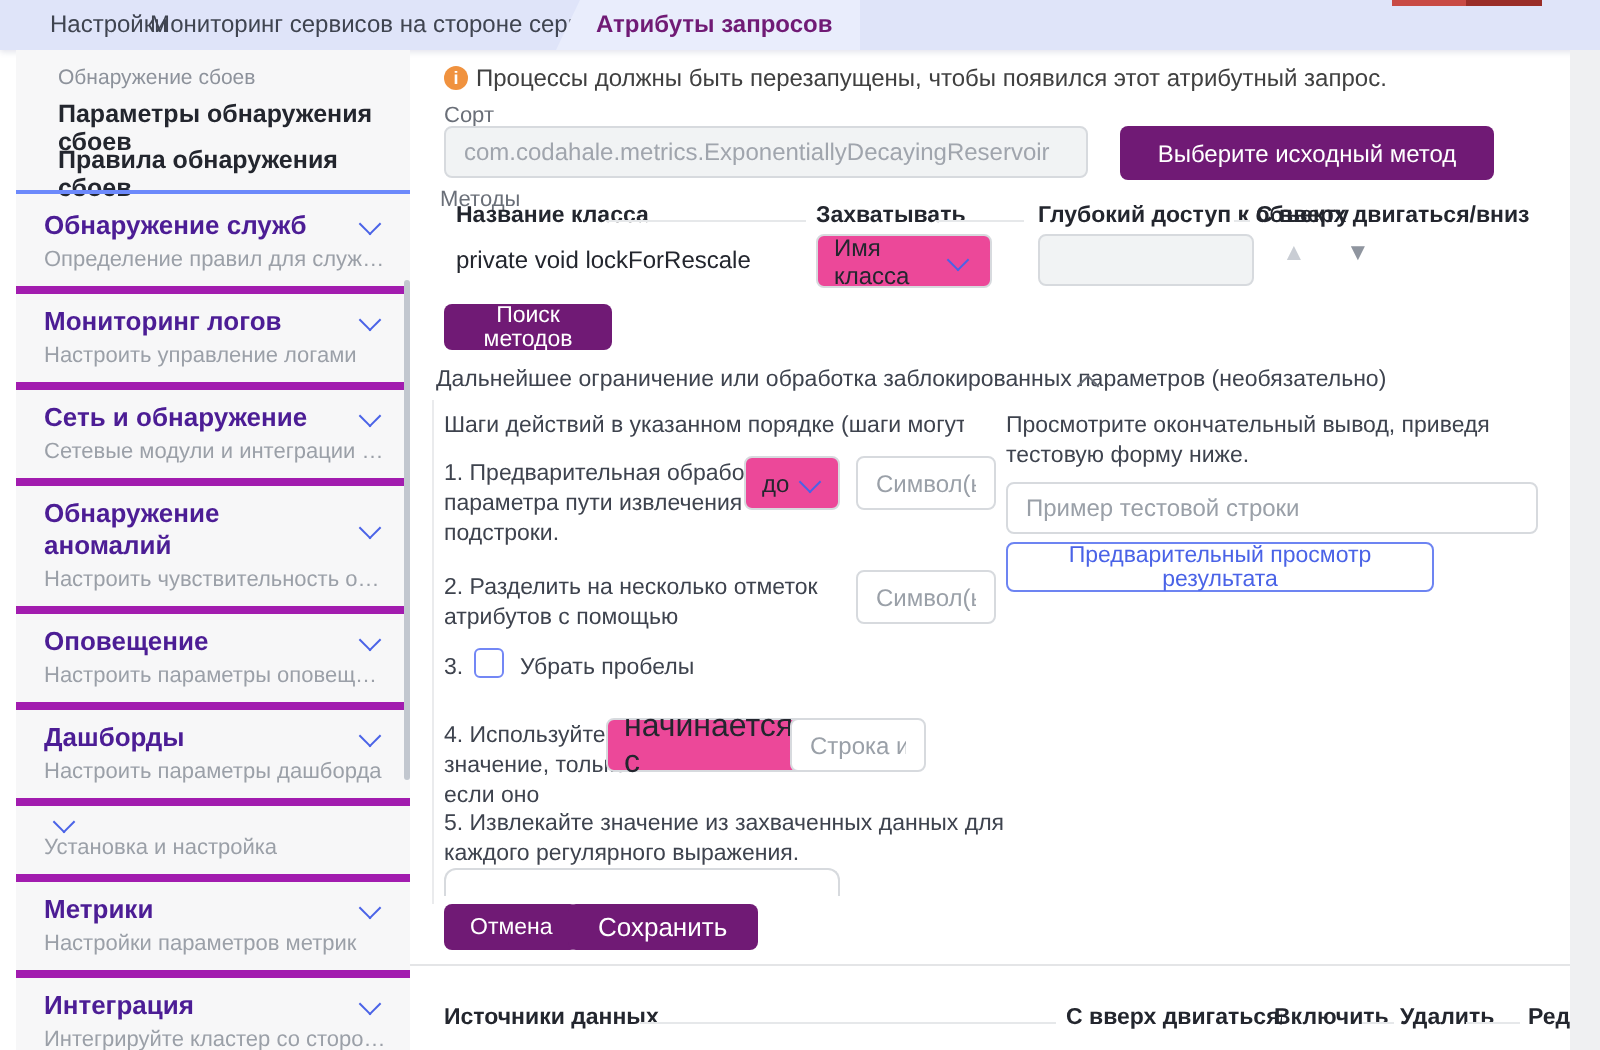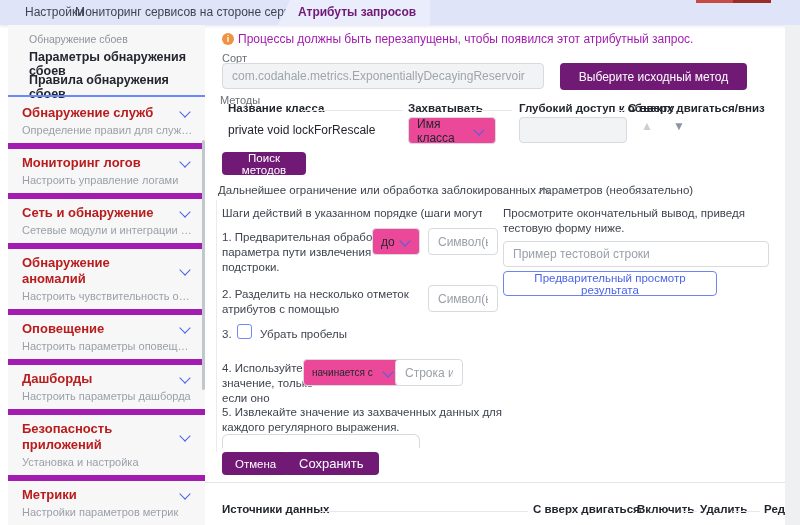--- a/index.html
+++ b/index.html
@@ -15,24 +15,24 @@
               clip-path:polygon(12px 0,100% 0,100% 100%,0 100%);}
   #active-tab span{display:block;margin-left:20px;line-height:25px;font-size:12px;font-weight:bold;color:#701a75;}
   .red-frag{top:0;height:3px;}
 
   
   #sidebar{left:8px;top:25px;width:197px;height:500px;background:#f7f7f8;overflow:hidden;}
   .sb-label{position:absolute;left:21px;top:8px;font-size:10.5px;color:#8d929b;}
   .sb-link{position:absolute;left:21px;font-size:12.5px;font-weight:bold;color:#23262e;cursor:pointer;}
   .sb-divider{position:absolute;left:0;top:70px;width:197px;height:2px;background:#6c89fb;}
   #sb-sections{position:absolute;left:0;top:74px;width:197px;}
-  .nav-sec{padding:6px 12px 6px 14px;border-top:6px solid #a21caf;cursor:pointer;}
+  .nav-sec{padding:6px 12px 6px 14px;border-top:4px solid #a21caf;cursor:pointer;}
   .nav-sec:first-child{border-top:none;}
   .nav-title{display:flex;align-items:center;justify-content:space-between;
-             font-size:13px;font-weight:bold;color:#b91c1c;line-height:16px;}
+             font-size:13px;font-weight:bold;color:#4c1d95;line-height:16px;}
   .nav-sub{font-size:11px;color:#9ba0a8;line-height:14px;white-space:nowrap;overflow:hidden;text-overflow:ellipsis;margin-top:2px;}
   .chev{width:7px;height:7px;border-right:1.7px solid #4a63e7;border-bottom:1.7px solid #4a63e7;
         transform:rotate(45deg);flex:0 0 auto;margin:-2px 4px 0 6px;}
   .chev-up-gray{position:absolute;width:7px;height:7px;border-right:1.7px solid #6a6f78;border-bottom:1.7px solid #6a6f78;transform:rotate(-135deg);}
   #sb-thumb{left:202px;top:140px;width:3px;height:250px;background:#c2c7cf;border-radius:2px;}
 
   
   .btn-primary{background:#701a75;color:#fff;border:none;border-radius:4px;
                font-family:"Liberation Sans",sans-serif;font-size:12px;
                display:flex;align-items:center;justify-content:center;cursor:pointer;}
@@ -116,21 +116,20 @@
       </div>
       <div class="nav-sec">
         <div class="nav-title">
             <span>Дашборды</span>
             <span class="chev"></span>
           </div>
         <div class="nav-sub">Настроить параметры дашборда</div>
       </div>
       <div class="nav-sec">
         <div class="nav-title">
-            <span>Безопасность приложений</span>
             <span class="chev"></span>
           </div>
         <div class="nav-sub">Установка и настройка</div>
       </div>
       <div class="nav-sec">
         <div class="nav-title">
             <span>Метрики</span>
             <span class="chev"></span>
           </div>
         <div class="nav-sub">Настройки параметров метрик</div>
@@ -141,21 +140,21 @@
             <span class="chev"></span>
           </div>
         <div class="nav-sub">Интегрируйте кластер со сторонним...</div>
       </div>
 
     </div>
   </div>
   <div id="sb-thumb" class="abs"></div>
 
   <div id="notice-icon" class="abs">i</div>
-  <div class="abs" style="left:238px;top:32px;font-size:12px;color:#a21caf;">Процессы должны быть перезапущены, чтобы появился этот атрибутный запрос.</div>
+  <div class="abs" style="left:238px;top:32px;font-size:12px;color:#404040;">Процессы должны быть перезапущены, чтобы появился этот атрибутный запрос.</div>
 
   <div class="abs lbl" style="left:222px;top:52px;">Сорт</div>
   <input class="abs input" style="left: 222px; top: 63px; width: 322px; height: 26px;" disabled="" value="com.codahale.metrics.ExponentiallyDecayingReservoir">
   <button class="abs btn-primary" style="left:560px;top:63px;width:187px;height:27px;">Выберите исходный метод</button>
 
   <div class="abs lbl" style="left:220px;top:94px;">Методы</div>
 
   <div class="abs colhead" style="left:228px;top:102px;">Название класса</div>
   <div class="abs colhead" style="left:408px;top:102px;">Захватывать</div>
   <div class="abs colhead" style="left:519px;top:102px;">Глубокий доступ к объекту</div>
@@ -194,21 +193,21 @@
   <button class="abs btn-outline" style="left:503px;top:271px;width:214px;height:25px;">Предварительный просмотр результата</button>
 
   <div class="abs txt" style="left:222px;top:287px;width:190px;">2. Разделить на несколько отметок атрибутов с помощью</div>
   <input class="abs input" style="left: 428px; top: 285px; width: 70px; height: 27px;" placeholder="Символ(ы) раз">
 
   <div class="abs txt" style="left:222px;top:327px;">3.</div>
   <input type="checkbox" class="abs" style="left: 237px; top: 324px; width: 15px; height: 15px; appearance: none; border: 1.5px solid rgb(115, 135, 245); border-radius: 3px; background: rgb(255, 255, 255); margin: 0px;">
   <div class="abs txt" style="left:260px;top:327px;">Убрать пробелы</div>
 
   <div class="abs txt" style="left:222px;top:361px;width:95px;">4. Используйте значение, только если оно</div>
-  <div class="abs select" style="left:303px;top:359px;width:102px;height:27px;font-size:10px;">
+  <div class="abs select" style="left:303px;top:359px;width:102px;height:27px;font-size:16px;">
     <span>начинается с</span>
     <span class="chev"></span>
   </div>
   <input class="abs input" style="left: 395px; top: 359px; width: 68px; height: 27px;" placeholder="Строка или дл">
 
   <div class="abs txt" style="left:222px;top:405px;width:320px;">5. Извлекайте значение из захваченных данных для каждого регулярного выражения.</div>
   <div class="abs" style="left:222px;top:434px;width:196px;height:13px;border:1px solid #d7dade;border-bottom:none;border-radius:6px 6px 0 0;background:#fff;overflow:hidden;"></div>
 
   <button class="abs btn-primary" style="left:222px;top:452px;height:23px;padding:0 13px;font-size:11.5px;">Отмена</button>
   <button class="abs btn-primary" style="left:284px;top:452px;height:23px;padding:0 15px;font-size:13px;">Сохранить</button>

